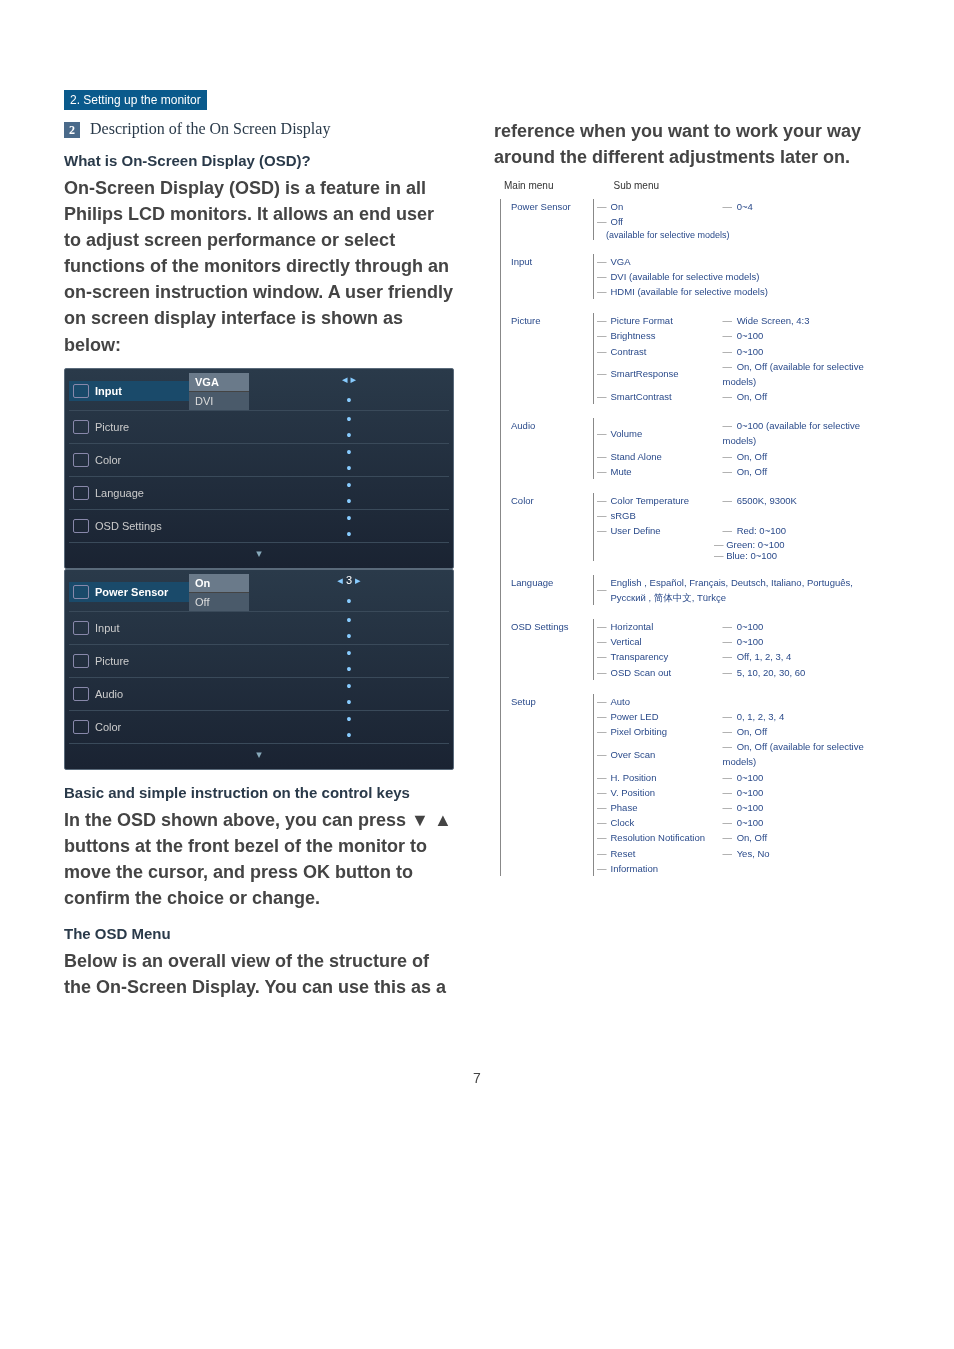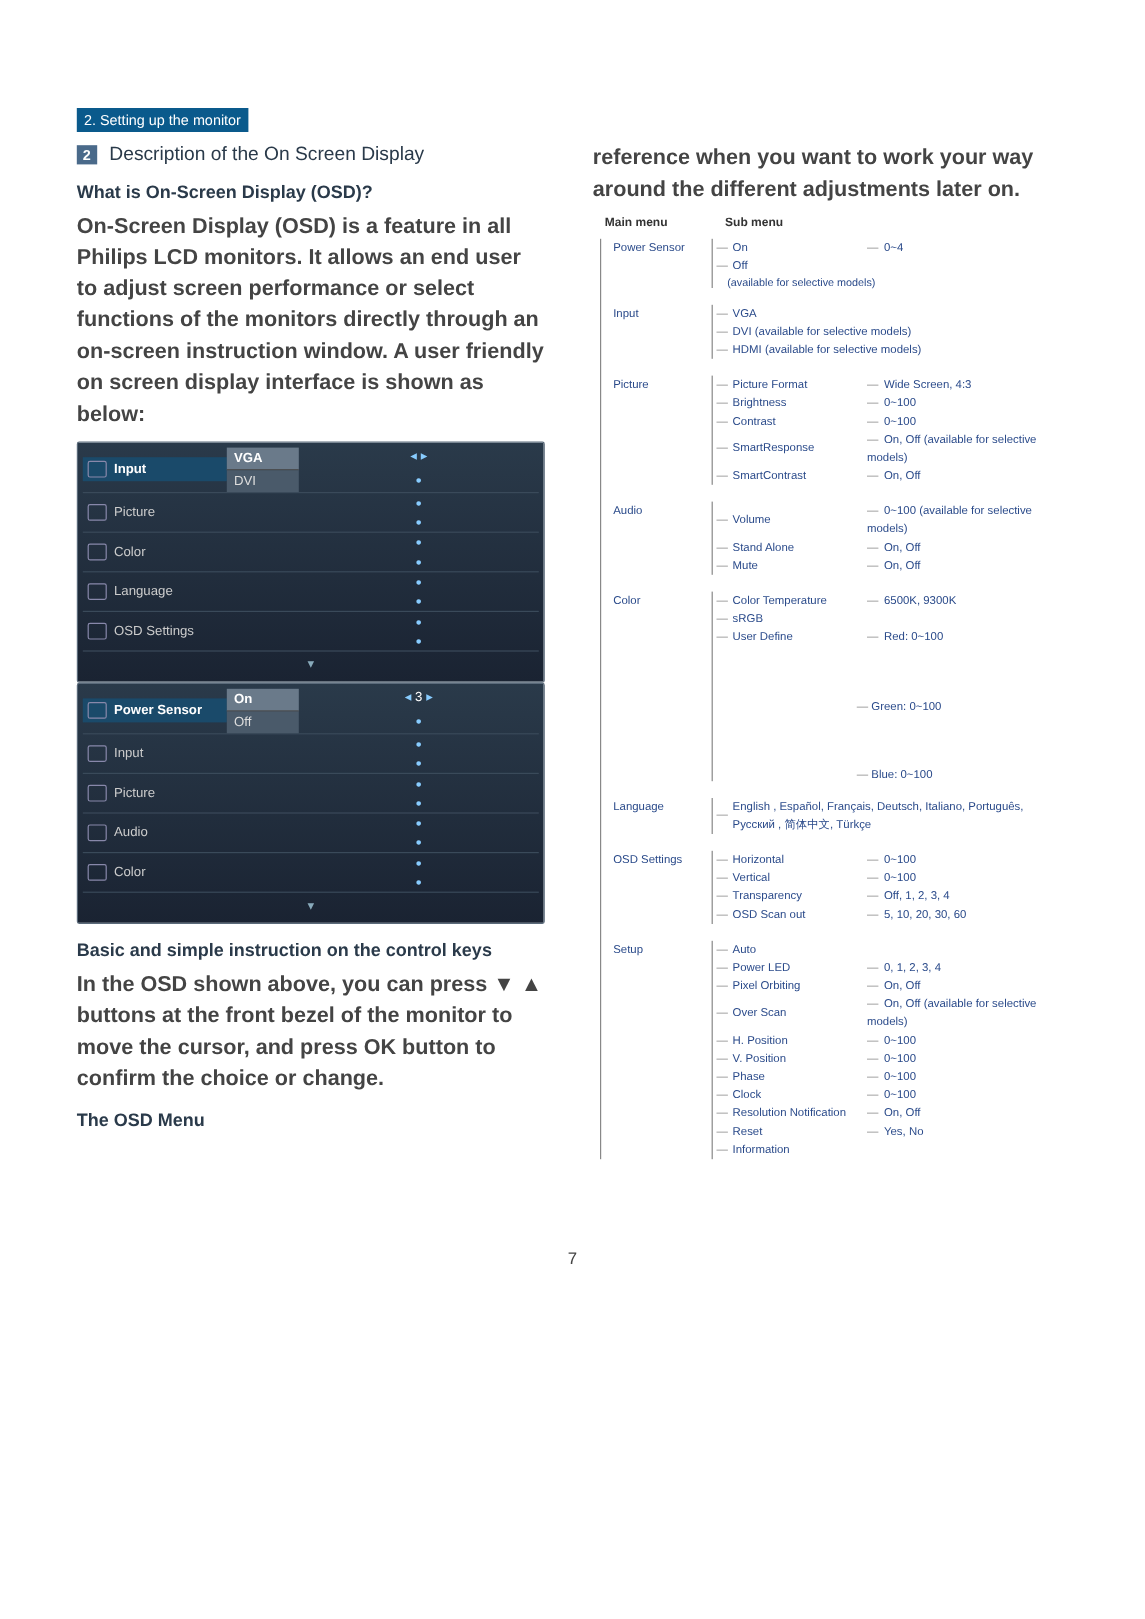--- a/index.html
+++ b/index.html
@@ -37,20 +37,21 @@
     padding: 1px 5px;
     font-size: 12px;
     font-weight: bold;
     margin-right: 6px;
   }
   .h2 {
     font-size: 16px;
     color: #2a3a4a;
     font-weight: normal;
     margin: 0 0 10px 0;
+    font-family: Liberation Serif, serif;
   }
   .h3 {
     font-size: 15px;
     color: #2a3a4a;
     font-weight: bold;
     margin: 14px 0 6px 0;
   }
   p.body {
     font-size: 18px;
     color: #444;
@@ -102,23 +103,23 @@
   .osd-right .arrow { color: #8cf; }
   .osd-dot::before { content: "•"; color: #8cf; font-size: 14px; }
   .osd-footer {
     text-align:center; padding:4px; color:#8ab; font-size: 11px;
   }
 
   
   .tree-headers {
     display:flex;
     font-size: 10px;
-    font-weight: bold;
+    font-weight: normal;
     color: #333;
-    gap: 48px;
+    gap: 60px;
     margin-bottom: 8px;
     padding-left: 10px;
     align-items: center;
   }
   .tree {
     font-size: 9.5px;
     color: #2a4a8a;
     padding-left: 10px;
   }
   .tree .main-item {
@@ -164,21 +165,20 @@
   }
   .tree .note {
     color: #2a4a8a;
     font-size: 9px;
     padding-left: 12px;
   }
   .sub-sub {
     padding-left: 120px;
     display:block;
     color:#2a4a8a;
-    margin-top:45px;
   }
   .sub-sub::before {
     content: "— ";
     color:#888;
   }
   .bracket-l {
     border-left: 1px solid #888;
     margin-left: 6px;
   }
 
@@ -370,20 +370,21 @@
             </div>
         </div>
       </div>
         <div class="osd-footer">▾</div>
       </div>
 
     <div class="h3">Basic and simple instruction on the control keys</div>
     <p class="body">In the OSD shown above, you can press ▼ ▲ buttons at the front bezel of the monitor to move the cursor, and press OK button to confirm the choice or change.</p>
 
     <div class="h3">The OSD Menu</div>
+    <p class="body">Below is an overall view of the structure of the On-Screen Display. You can use this as a</p>
   </div>
 
   <div class="col-right">
     <p class="body" style="margin-top:28px;">reference when you want to work your way around the different adjustments later on.</p>
 
     <div class="tree-headers">
       <span>Main menu</span>
       <span>Sub menu</span>
     </div>
 

